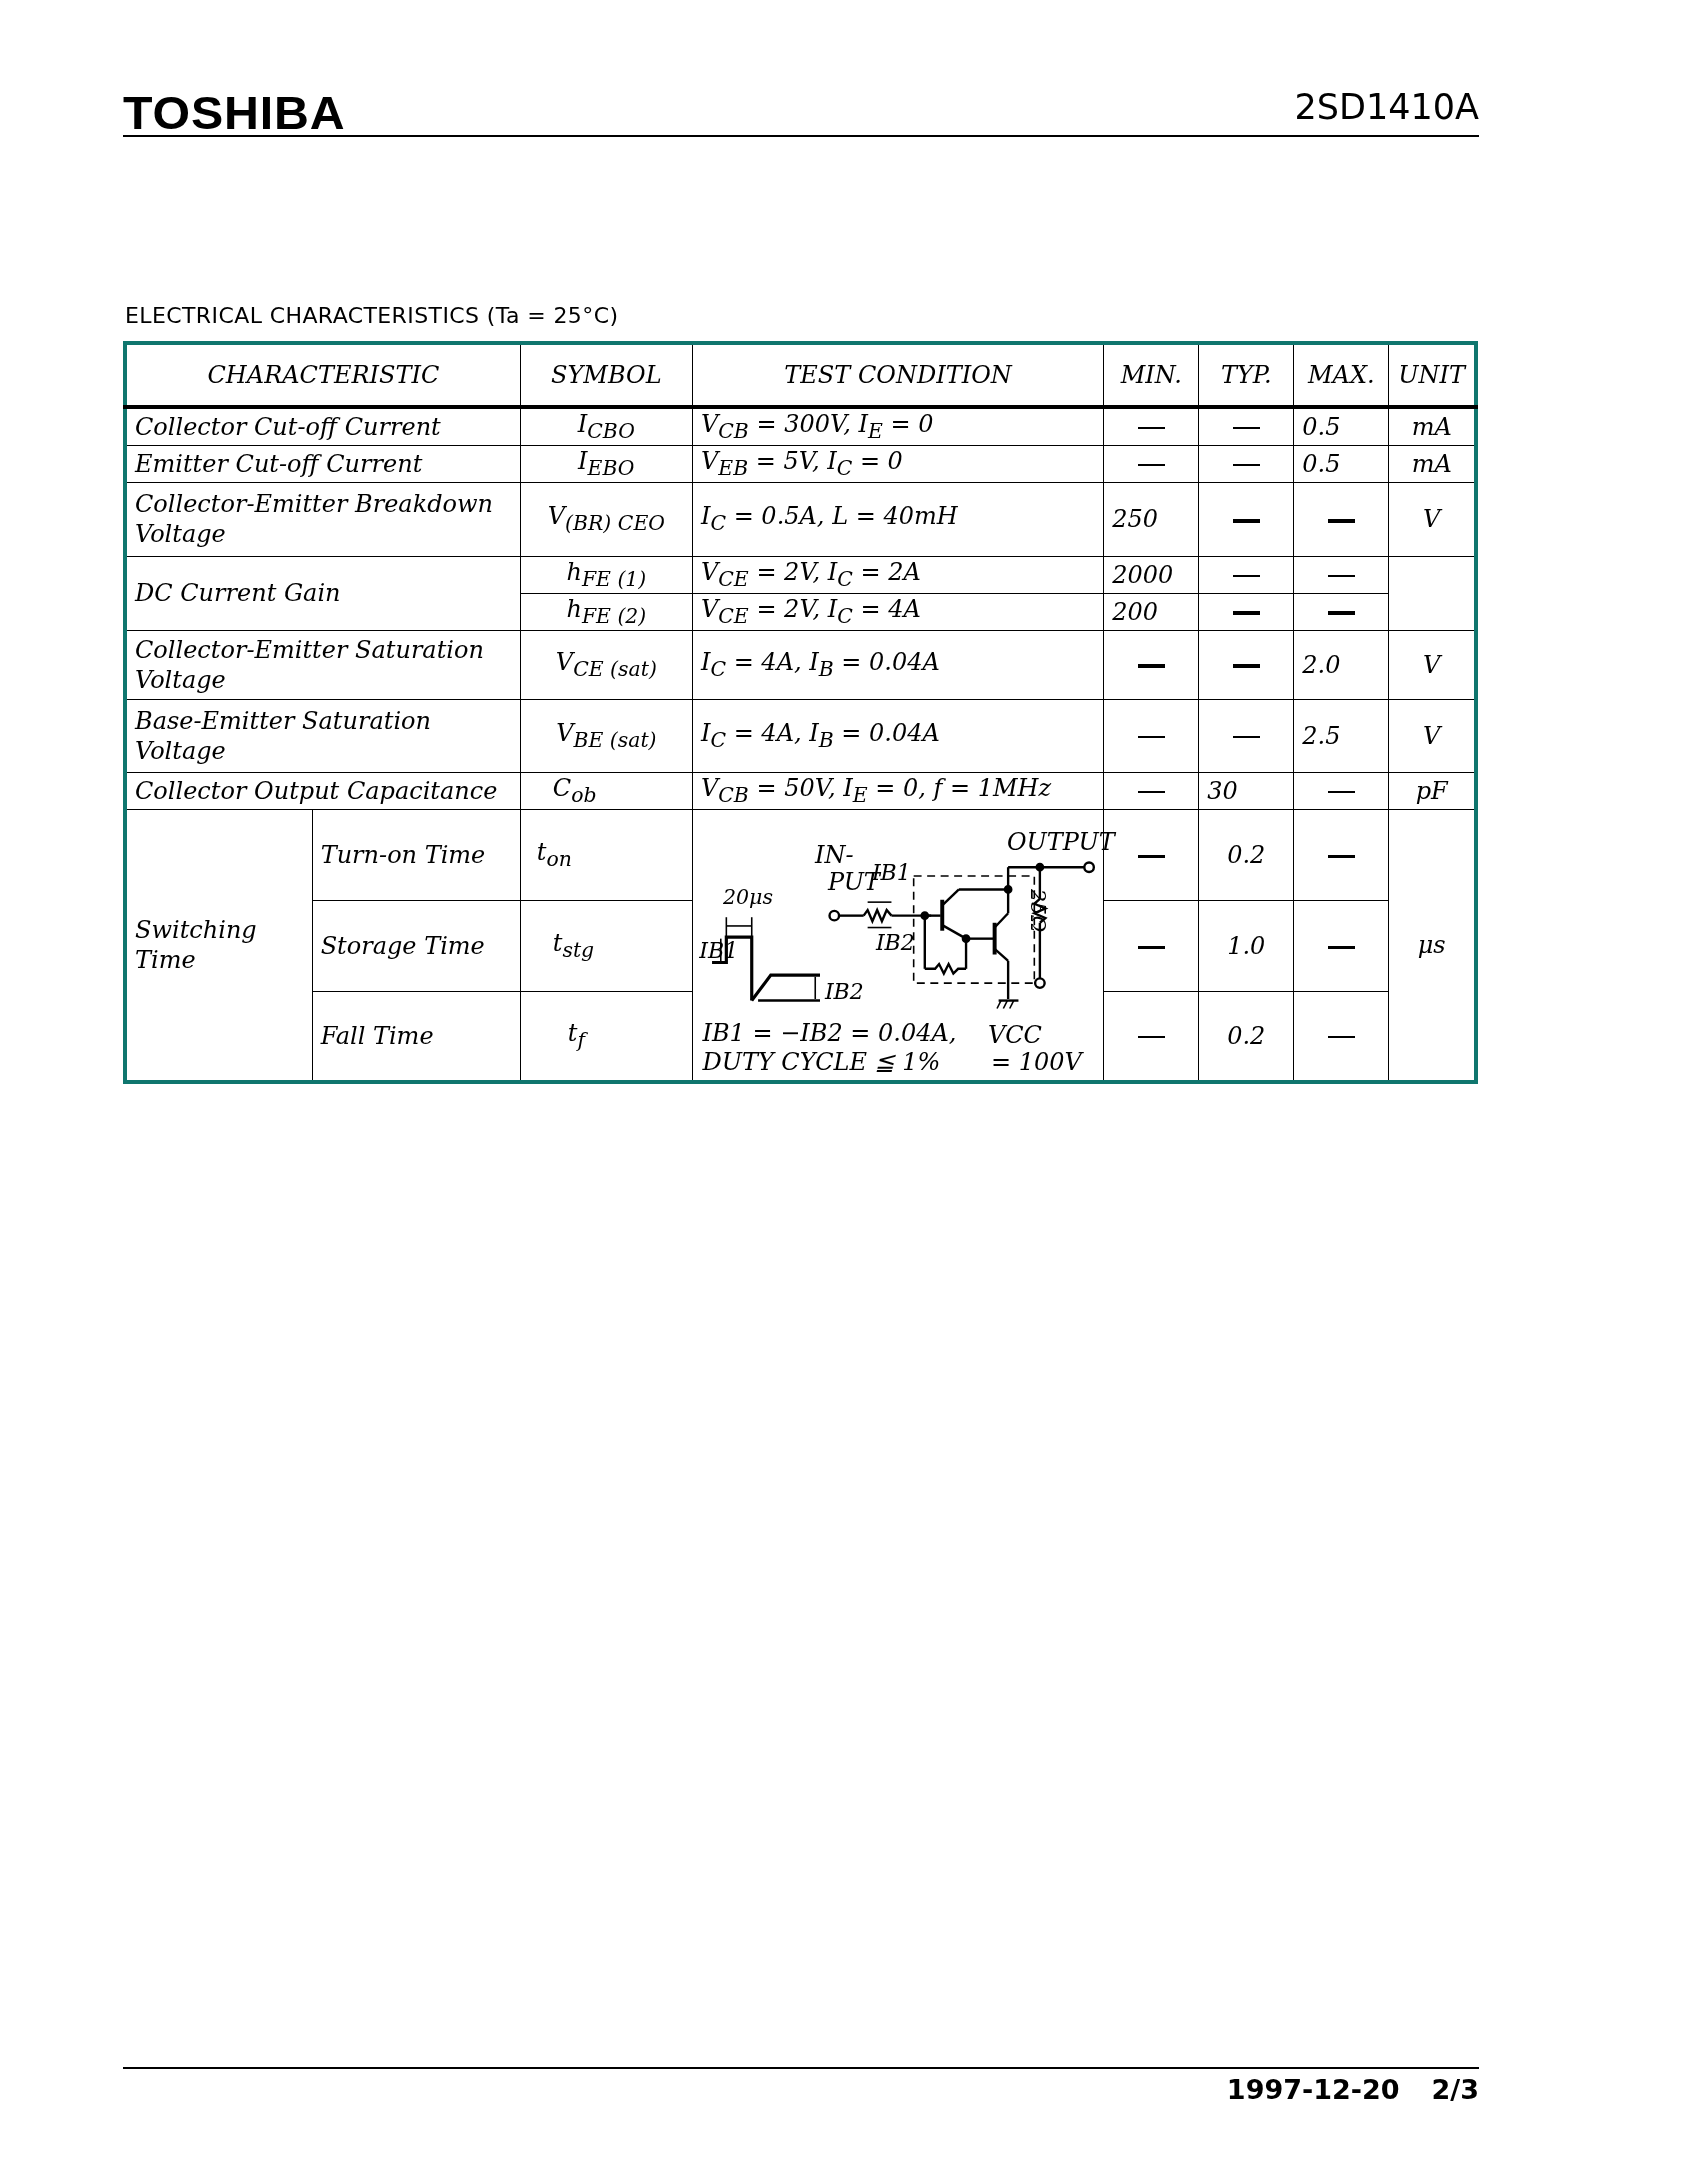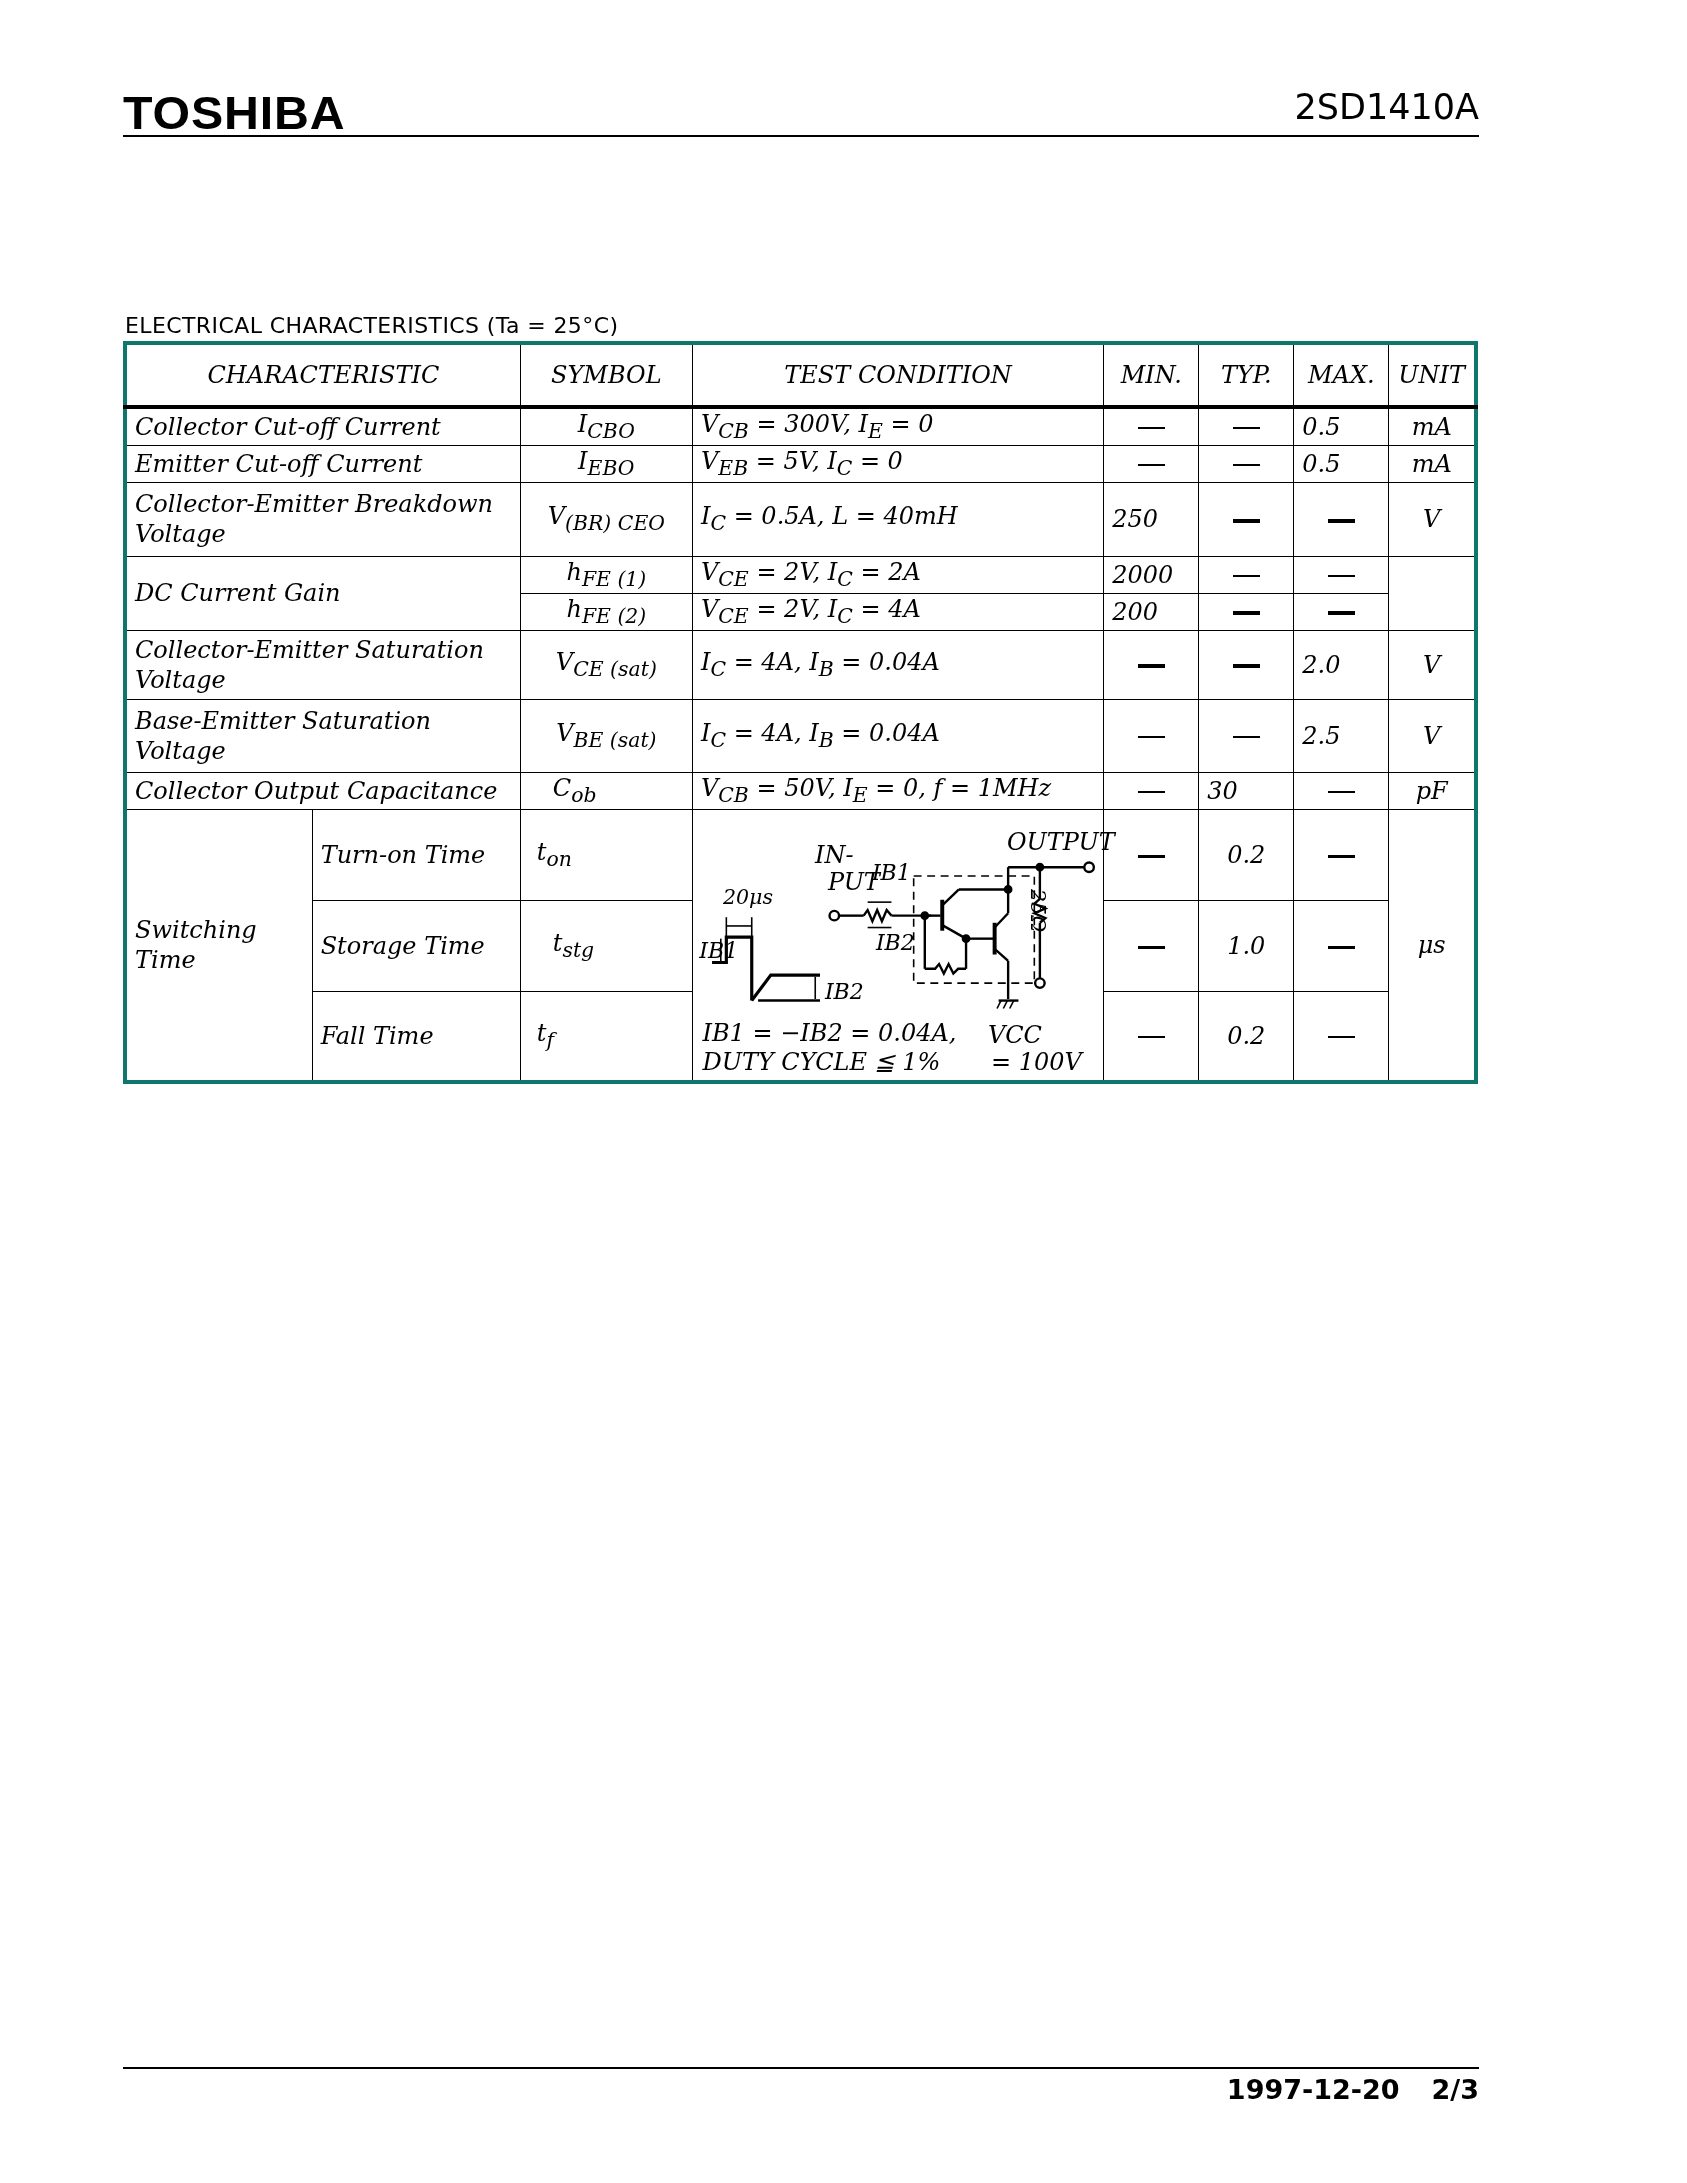--- a/index.html
+++ b/index.html
@@ -1,21 +1,21 @@
 <!DOCTYPE html>
 <html style="font-size:12.7px"><head>
 <meta charset="utf-8">
 <style>
   html, body { margin:0; padding:0; background:#ffffff; }
   body { width:1687px; height:2183px; position:relative; color:#000; overflow:hidden; }
   .abs { position:absolute; }
   .logo { left:123px; top:86px; font-family:"Liberation Sans", sans-serif; font-weight:bold; font-size:46px; letter-spacing:0.8px; transform:scaleX(1.05); transform-origin:left; }
   .partno { right:208px; top:87px; font-family:"DejaVu Sans", sans-serif; font-size:35px; }
   .rule-top { left:123px; top:135px; width:1356px; height:2.4px; background:#000; }
-  .section-title { left:125px; top:313px; font-family:"DejaVu Sans", sans-serif; font-size:22px; letter-spacing:0.4px; }
+  .section-title { left:125px; top:303px; font-family:"DejaVu Sans", sans-serif; font-size:22px; letter-spacing:0.4px; }
   .rule-bottom { left:123px; top:2067px; width:1356px; height:2.4px; background:#000; }
   .footer { right:208px; top:2074px; font-family:"DejaVu Sans", sans-serif; font-size:27px; font-weight:bold; }
   .footer span { margin-left:32px; }
 
   table.spec { position:absolute; left:123px; top:341px; width:1355px; border-collapse:collapse; table-layout:fixed;
     font-family:"DejaVu Serif", serif; font-size:24px; border:4px solid #0f766e;font-style:italic; }
   table.spec td, table.spec th { border:1.6px solid #000; padding:0 8px; vertical-align:middle; line-height:1.25; font-weight:normal; }
   table.spec thead th { height:60px; text-align:center; border-bottom:4.8px solid #000; font-size:24px; }
   .c { text-align:center; }
   .r { text-align:left; }
@@ -227,21 +227,21 @@
     </tr>
     <tr style="height:90px">
       <td class="l">Storage Time</td>
       <td class="l" style="padding-left:32px"><span>t</span><sub>stg</sub></td>
       <td class="c"><span class="dash"></span></td>
       <td class="c">1.0</td>
       <td class="c"><span class="dash"></span></td>
     </tr>
     <tr style="height:90px">
       <td class="l">Fall Time</td>
-      <td class="l" style="padding-left:16px"><span>t</span><sub>f</sub></td>
+      <td class="l" style="padding-left:47px"><span>t</span><sub>f</sub></td>
       <td class="c"><span class="dash"></span></td>
       <td class="c">0.2</td>
       <td class="c"><span class="dash"></span></td>
     </tr>
   </tbody>
 </table>
 
 <div class="abs rule-bottom"></div>
 <div class="abs footer">
   <span style="margin-left:12px">1997-12-20</span><span>2/3</span>

